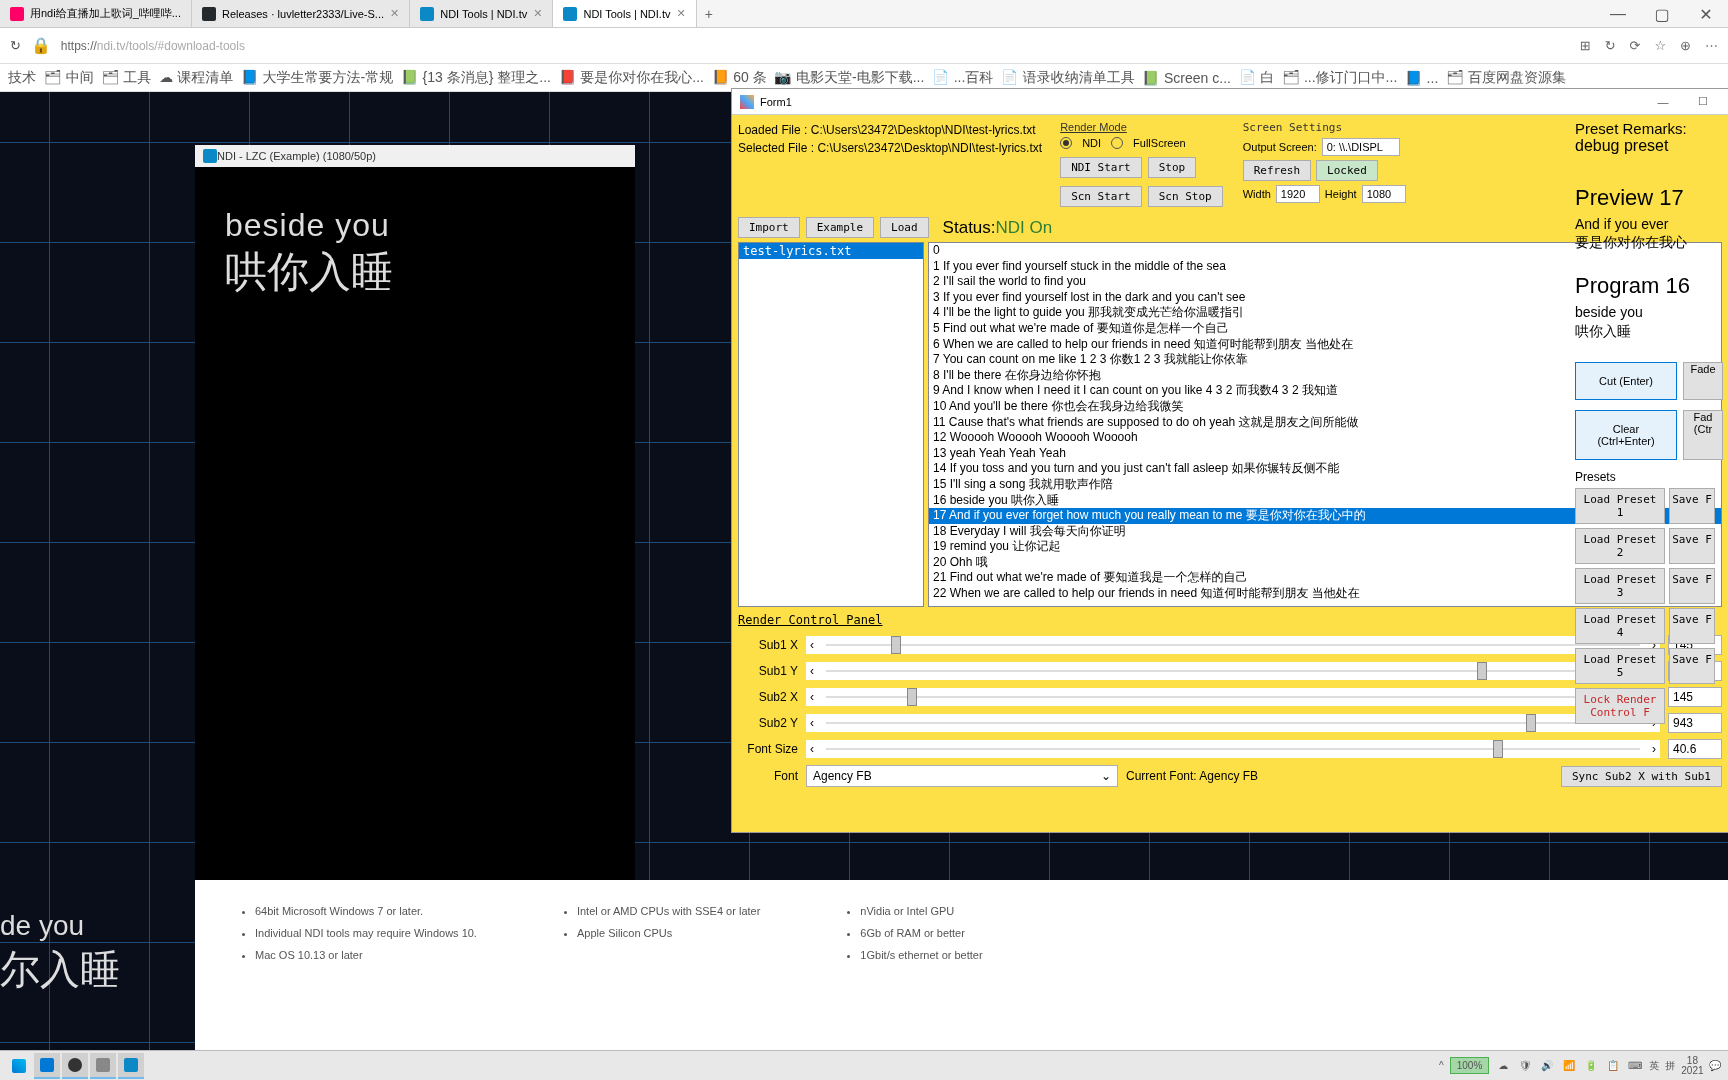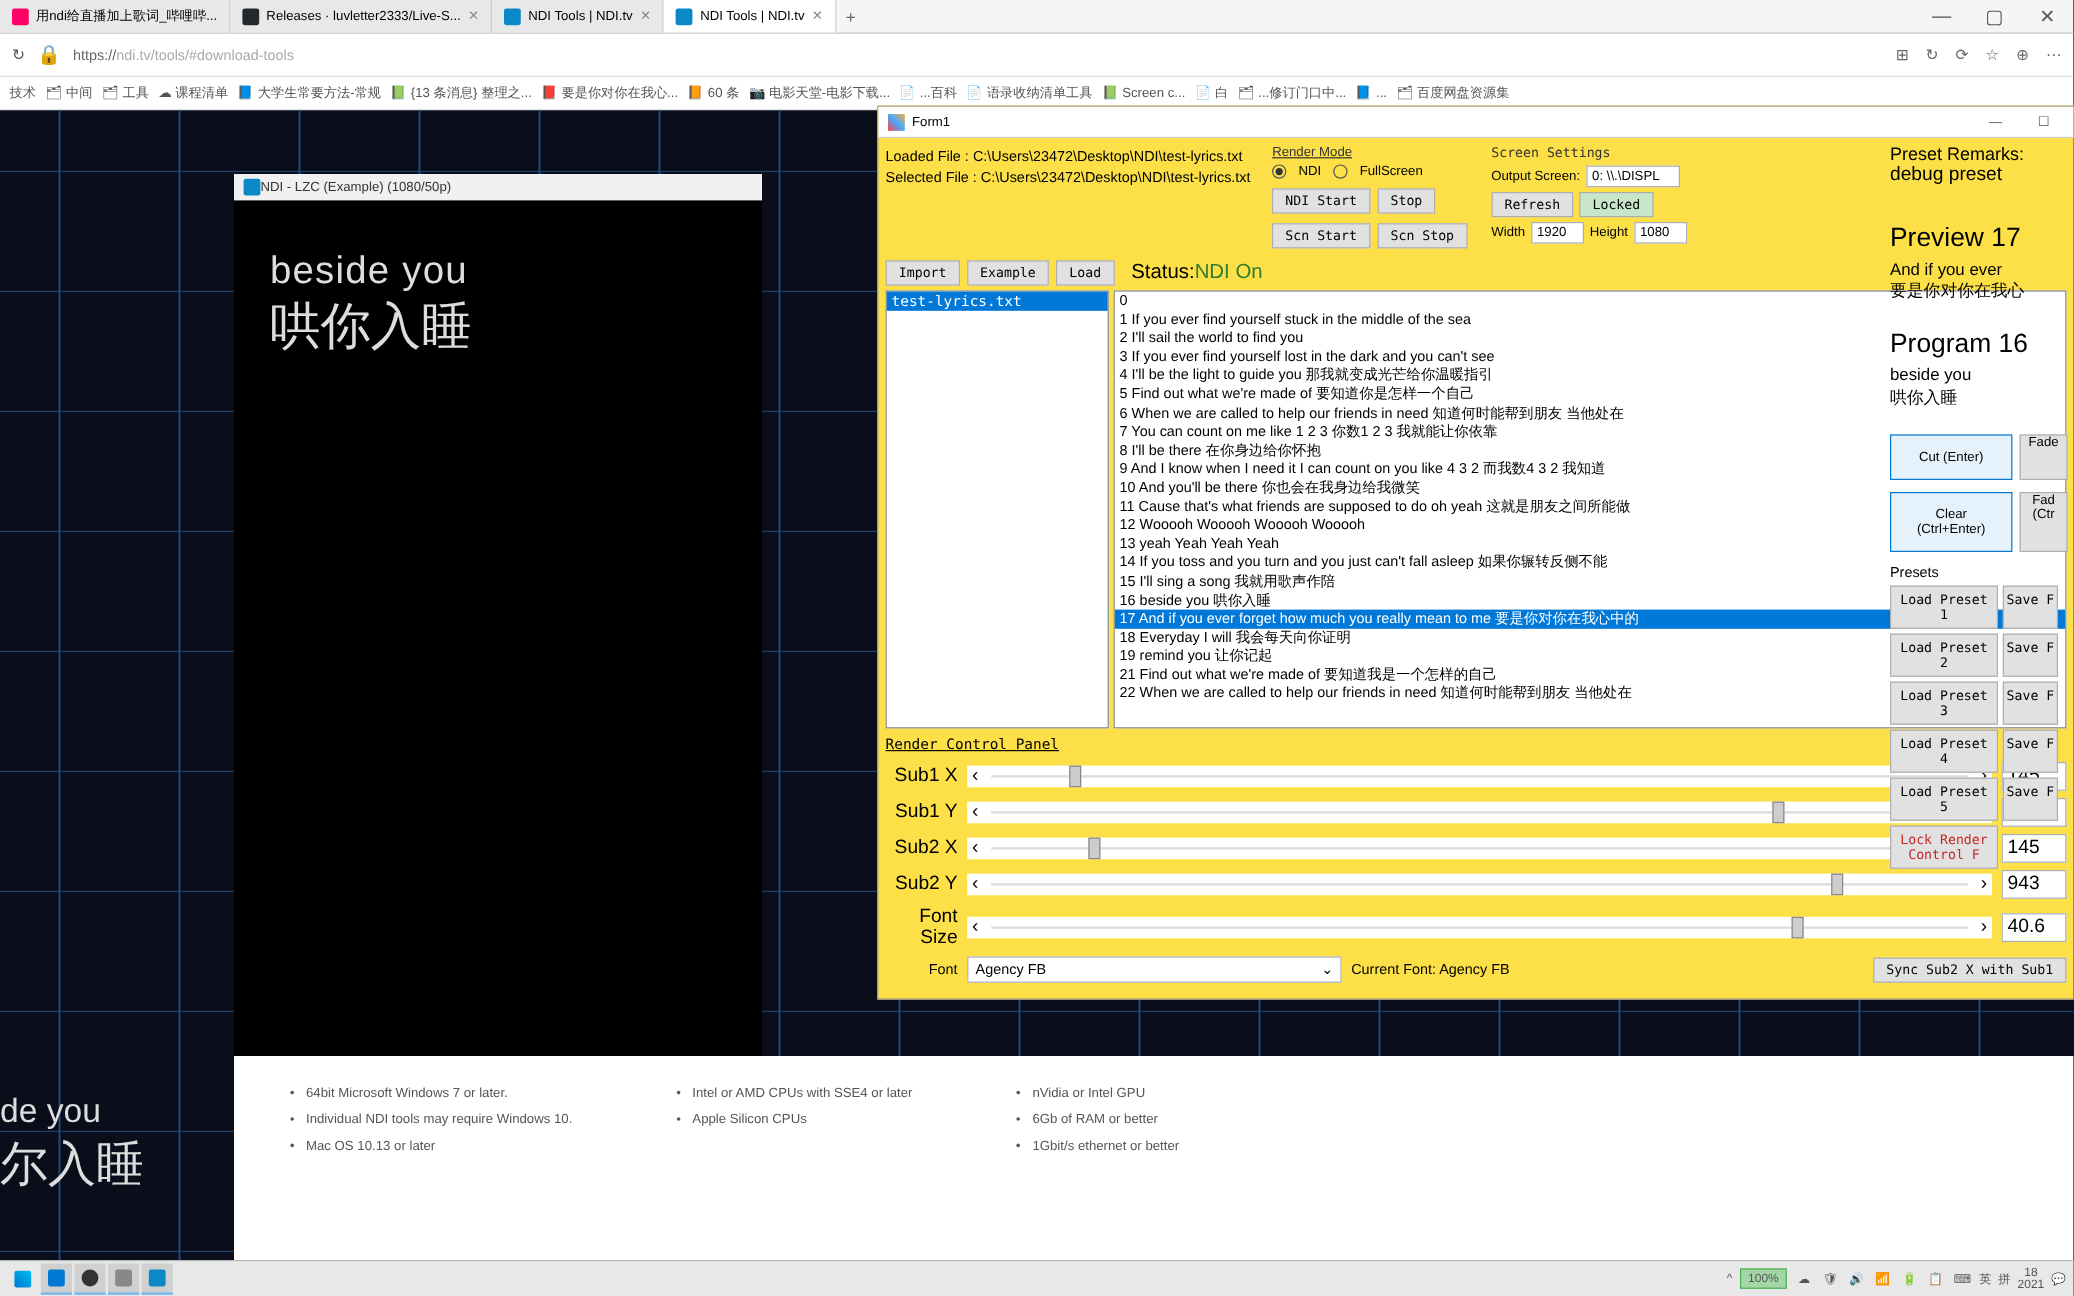--- a/index.html
+++ b/index.html
@@ -7,21 +7,21 @@
 .browser-top{height:28px;background:#f5f5f5;border-bottom:1px solid #ccc;display:flex;align-items:center}
 .tab{padding:4px 10px;font-size:11px;background:#e8e8e8;border-right:1px solid #ccc;display:flex;align-items:center;gap:6px;height:100%}
 .tab.active{background:#fff}
 .tab-close{color:#888;cursor:pointer}
 .new-tab{padding:0 8px;color:#666;font-size:14px}
 .addr-bar{height:36px;background:#fff;display:flex;align-items:center;padding:0 10px;gap:10px;border-bottom:1px solid #ddd}
 .reload{color:#555;font-size:13px}
 .url{color:#aaa;font-size:12px;flex:1}
 .url-pre{color:#666}
 .addr-icons{display:flex;gap:14px;color:#666;font-size:13px}
-.bookmarks{height:28px;background:#fff;display:flex;align-items:center;gap:8px;padding:0 8px;font-size:11px;color:#555;border-bottom:1px solid #ddd}
+.bookmarks{height:28px;background:#fff;display:flex;align-items:center;gap:8px;padding:0 8px;font-size:14px;color:#555;border-bottom:1px solid #ddd}
 .bk{display:flex;align-items:center;gap:3px;white-space:nowrap}
 .page-bg{position:absolute;top:92px;left:0;right:0;bottom:30px;background:#0a0e1a}
 .circuit{position:absolute;inset:0;background:
   linear-gradient(90deg,transparent 49%,#1e4a7a 49%,#1e4a7a 50%,transparent 50%),
   linear-gradient(0deg,transparent 49%,#1e4a7a 49%,#1e4a7a 50%,transparent 50%);
   background-size:100px 100px}
 .page-white{position:absolute;left:195px;top:880px;right:0;bottom:0;background:#fff;padding:20px 40px}
 .req-cols{display:flex;gap:80px}
 .req-col ul{list-style:disc;padding-left:20px;font-size:11px;color:#555;line-height:2}
 .video-preview{position:absolute;left:195px;top:145px;width:440px;height:735px;background:#000}
@@ -70,21 +70,21 @@
 .rp-t{font-size:14px;line-height:1.3}
 .rp-btns{display:flex;gap:6px;margin-bottom:10px}
 .rp-btn{border:1px solid #0078d7;background:#e5f1fb;padding:12px 0;font-size:11px;text-align:center;width:102px}
 .rp-btn2{border:1px solid #adadad;background:#e1e1e1;padding:0 6px;font-size:11px;text-align:center;width:40px}
 .presets-h{font-size:12px;margin-bottom:4px}
 .preset-row{display:flex;gap:4px;margin-bottom:4px}
 .preset-row .btn{width:90px;padding:4px 2px;font-size:11px}
 .lock-btn{color:#c62828;width:140px;padding:4px}
 .render-panel{padding:6px}
 .rcp-h{font-family:Consolas,monospace;font-size:12px;text-decoration:underline;margin-bottom:8px}
-.slider-row{display:flex;align-items:center;gap:8px;margin-bottom:6px;font-family:Consolas,monospace;font-size:16px}
+.slider-row{display:flex;align-items:center;gap:8px;margin-bottom:6px;font-family:Consolas,monospace;font-size:12px}
 .slider-row .slbl{width:60px;text-align:right}
 .slider{flex:1;height:18px;position:relative;background:#fff;display:flex;align-items:center;padding:0 6px}
 .slider::before{content:"‹";position:absolute;left:4px}
 .slider::after{content:"›";position:absolute;right:4px}
 .track{flex:1;height:2px;background:#ddd;margin:0 14px;position:relative}
 .thumb{position:absolute;width:10px;height:18px;background:#cdcdcd;border:1px solid #888;top:-8px}
 .sval{border:1px solid #abadb3;background:#fff;width:54px;padding:2px 4px}
 .font-row{display:flex;align-items:center;gap:8px;font-family:Consolas,monospace;font-size:12px}
 .font-dd{border:1px solid #abadb3;background:#fff;padding:3px 6px;width:312px;display:flex;justify-content:space-between}
 .taskbar{position:absolute;bottom:0;left:0;right:0;height:30px;background:#e8e8e8;border-top:1px solid #bbb;display:flex;align-items:center;padding:0 6px;gap:2px;font-size:10px}
@@ -280,20 +280,21 @@
         <div class="lrow">10 And you'll be there 你也会在我身边给我微笑</div>
         <div class="lrow">11 Cause that's what friends are supposed to do oh yeah 这就是朋友之间所能做</div>
         <div class="lrow">12 Wooooh Wooooh Wooooh Wooooh</div>
         <div class="lrow">13 yeah Yeah Yeah Yeah</div>
         <div class="lrow">14 If you toss and you turn and you just can't fall asleep 如果你辗转反侧不能</div>
         <div class="lrow">15 I'll sing a song 我就用歌声作陪</div>
         <div class="lrow">16 beside you 哄你入睡</div>
         <div class="lrow sel">17 And if you ever forget how much you really mean to me 要是你对你在我心中的</div>
         <div class="lrow">18 Everyday I will 我会每天向你证明</div>
         <div class="lrow">19 remind you 让你记起</div>
+        <div class="lrow">20 Ohh 哦</div>
         <div class="lrow">21 Find out what we're made of 要知道我是一个怎样的自己</div>
         <div class="lrow">22 When we are called to help our friends in need 知道何时能帮到朋友 当他处在</div>
       </div>
   </div>
 
   <div class="render-panel">
     <div class="rcp-h">Render Control Panel</div>
     <div id="sliders">
         <div class="slider-row">
           <span class="slbl">Sub1 X</span>

